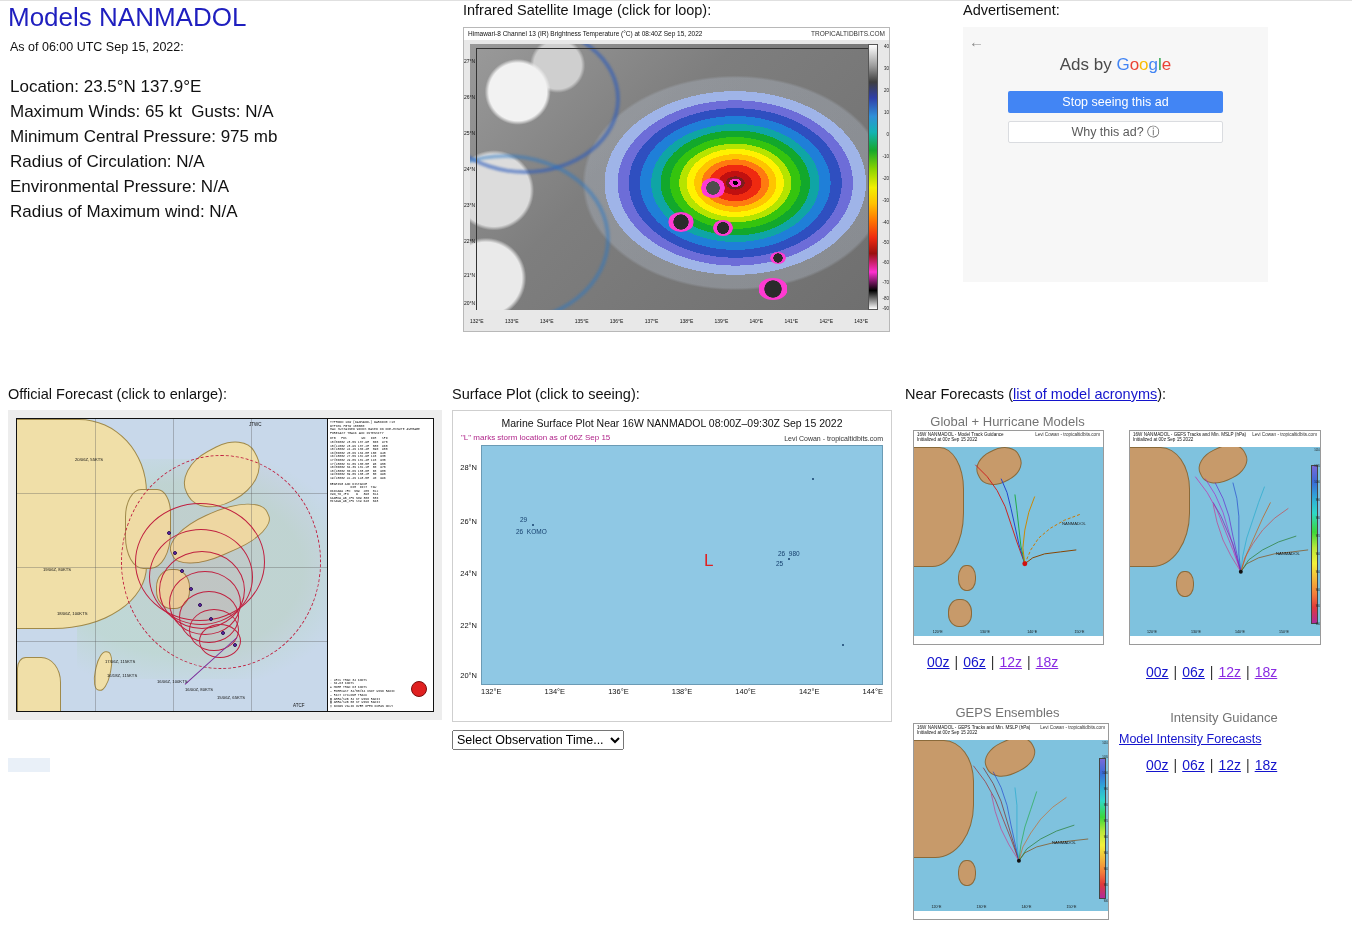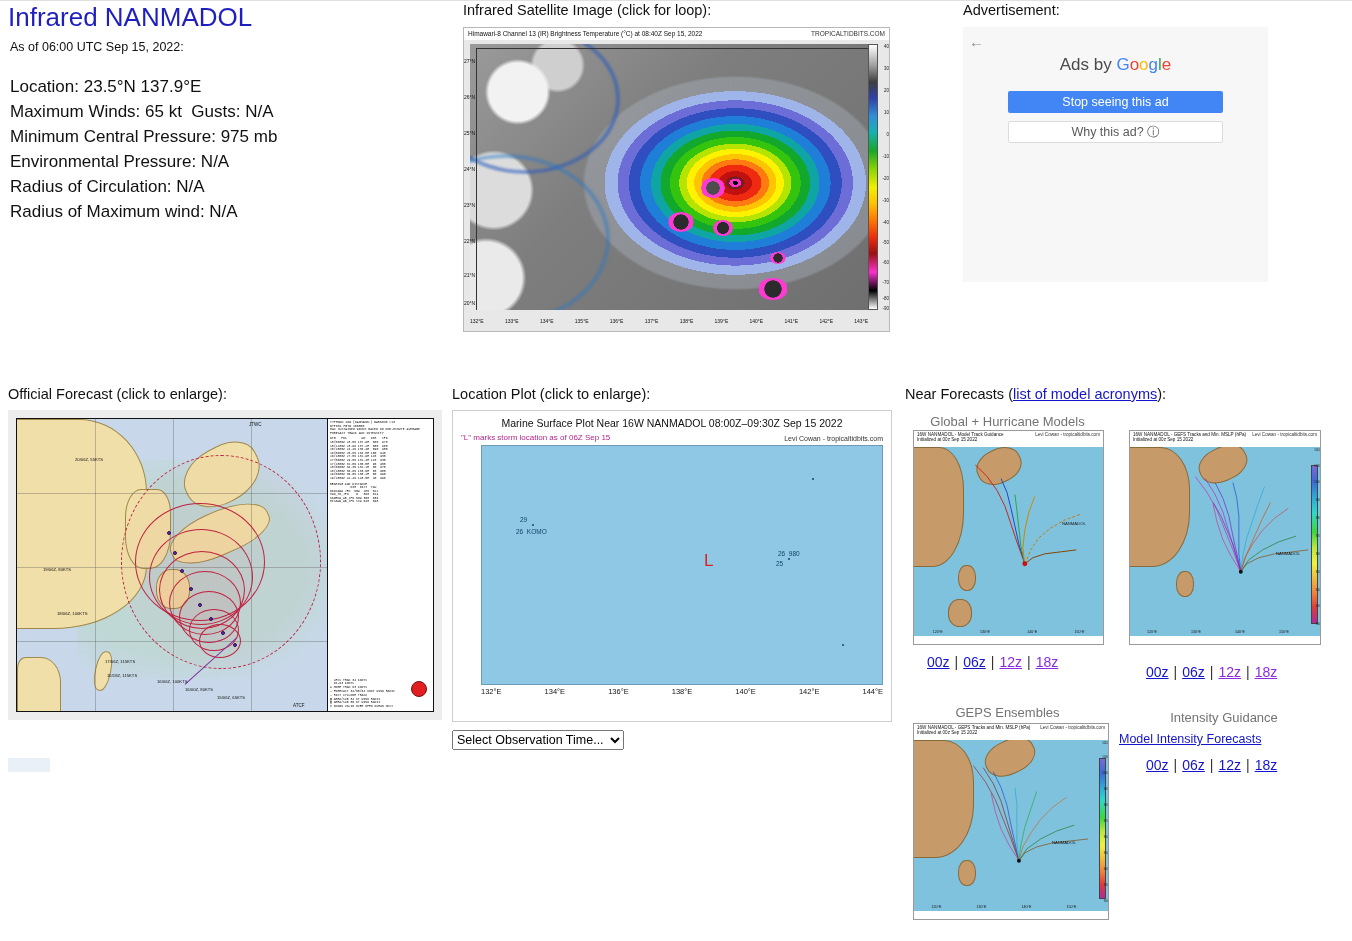--- a/index.html
+++ b/index.html
@@ -345,28 +345,28 @@
     position: absolute; left: 0; top: 0; width: 1352px; height: 1px;
     background: #e0e0e0;
   }
 </style>
 </head>
 <body>
 
 <div class="page">
   <div class="topline"></div>
 
-  <div class="storm-title">Infrared NANMADOL</div>
+  <div class="storm-title">Models NANMADOL</div>
   <div class="storm-asof">As of 06:00 UTC Sep 15, 2022:</div>
   <div class="storm-lines">
     <div>Location: 23.5°N 137.9°E</div>
     <div>Maximum Winds: 65 kt  Gusts: N/A</div>
     <div>Minimum Central Pressure: 975 mb</div>
+    <div>Radius of Circulation: N/A</div>
     <div>Environmental Pressure: N/A</div>
-    <div>Radius of Circulation: N/A</div>
     <div>Radius of Maximum wind: N/A</div>
   </div>
 
   <div class="caption" style="left:463px; top:2px; width:427px;">Infrared Satellite Image (click for loop):</div>
 
   <div class="ir-panel">
     <div class="ir-head">
       <span>Himawari-8 Channel 13 (IR) Brightness Temperature (°C) at 08:40Z Sep 15, 2022</span>
       <span class="brand">TROPICALTIDBITS.COM</span>
     </div>
@@ -525,36 +525,43 @@
           <div>— PAST CYCLONE TRACK</div>
           <div>▨ AREA/SUB 34 KT WIND RADII</div>
           <div>▨ AREA/SUB 50 KT WIND RADII</div>
           <div>◯ KNOWN VALID OVER OPEN OCEAN ONLY</div>
         </div>
         <div class="jtwc-rmark"></div>
       </div>
     </div>
   </div>
 
-  <div class="caption" style="left:452px; top:386px; width:440px;">Location Plot (click to enlarge):</div>
+  <div class="caption" style="left:452px; top:386px; width:440px;">Surface Plot (click to seeing):</div>
 
   <div class="sfc-wrap">
     <div class="sfc-title">Marine Surface Plot Near 16W NANMADOL 08:00Z–09:30Z Sep 15 2022</div>
     <div class="sfc-sub">"L" marks storm location as of 06Z Sep 15</div>
     <div class="sfc-credit">Levi Cowan - tropicaltidbits.com</div>
     <div class="sfc-plot">
       <div class="sfc-L">L</div>
       <div class="sfc-ob" style="left:38px; top:70px;">29</div>
       <div class="sfc-ob" style="left:34px; top:82px;">26  KOMO</div>
       <div class="sfc-ob" style="left:296px; top:104px;">26  980</div>
       <div class="sfc-ob" style="left:294px; top:114px;">25</div>
       <div class="sfc-dot" style="left:50px; top:78px;"></div>
       <div class="sfc-dot" style="left:306px; top:112px;"></div>
       <div class="sfc-dot" style="left:330px; top:32px;"></div>
       <div class="sfc-dot" style="left:360px; top:198px;"></div>
+    </div>
+    <div class="sfc-yaxis">
+      <span style="top:18px;">28°N</span>
+      <span style="top:72px;">26°N</span>
+      <span style="top:124px;">24°N</span>
+      <span style="top:176px;">22°N</span>
+      <span style="top:226px;">20°N</span>
     </div>
     <div class="sfc-xaxis">
       <span>132°E</span>
         <span>134°E</span>
         <span>136°E</span>
         <span>138°E</span>
       <span>140°E</span>
         <span>142°E</span>
         <span>144°E</span>
     </div>

